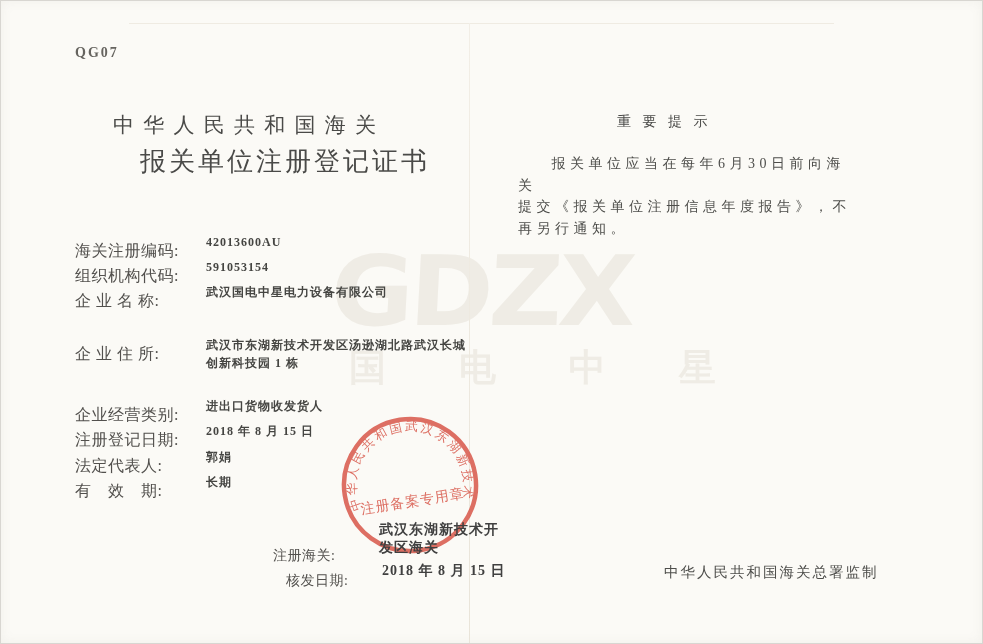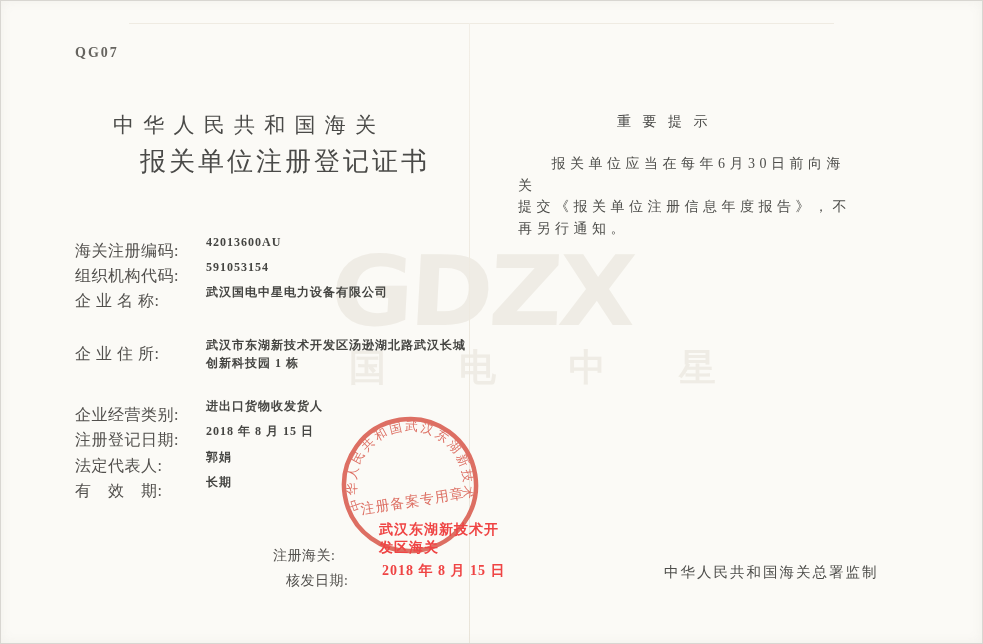--- a/index.html
+++ b/index.html
@@ -43,21 +43,21 @@
     white-space:pre-line;line-height:18px;width:270px;
   }
   
   .stamp{position:absolute;left:333px;top:408px;width:152px;height:152px;z-index:1;transform:rotate(-9deg);opacity:.88;}
   .stamp circle{fill:none;stroke:#d95c4f;stroke-width:4.5px;}
   .stamp text{fill:#d95c4f;font-family:"Liberation Serif",serif;}
   .stamp .arc-t{font-size:12.5px;letter-spacing:2.5px;}
   .stamp .ctr-t{font-size:14px;letter-spacing:1px;}
   
   .reg-label{position:absolute;z-index:2;font-size:14px;letter-spacing:.5px;color:#52504d;white-space:nowrap;}
-  .reg-value{position:absolute;z-index:2;font-size:14px;font-weight:600;letter-spacing:1px;color:#ef4444;white-space:pre-line;line-height:18px;}
+  .reg-value{position:absolute;z-index:2;font-size:14px;font-weight:600;letter-spacing:1px;color:#404040;white-space:pre-line;line-height:18px;}
   
   .notice-title{position:absolute;left:616px;top:112px;z-index:2;font-size:14px;letter-spacing:4px;color:#4a4a48;white-space:nowrap;}
   .notice-body{
     position:absolute;left:517px;top:152px;width:345px;z-index:2;
     font-size:14px;letter-spacing:4.5px;line-height:21.5px;color:#4e4e4b;
     text-indent:2.4em;white-space:pre-line;
   }
   .notice-footer{position:absolute;left:663px;top:562px;z-index:2;font-size:14.5px;letter-spacing:2px;color:#4e4e4b;white-space:nowrap;}
 </style>
 </head>

